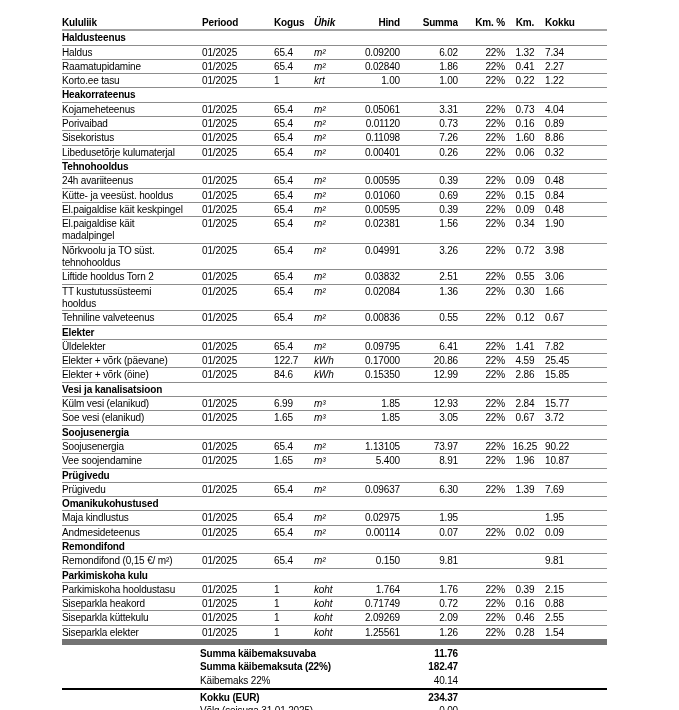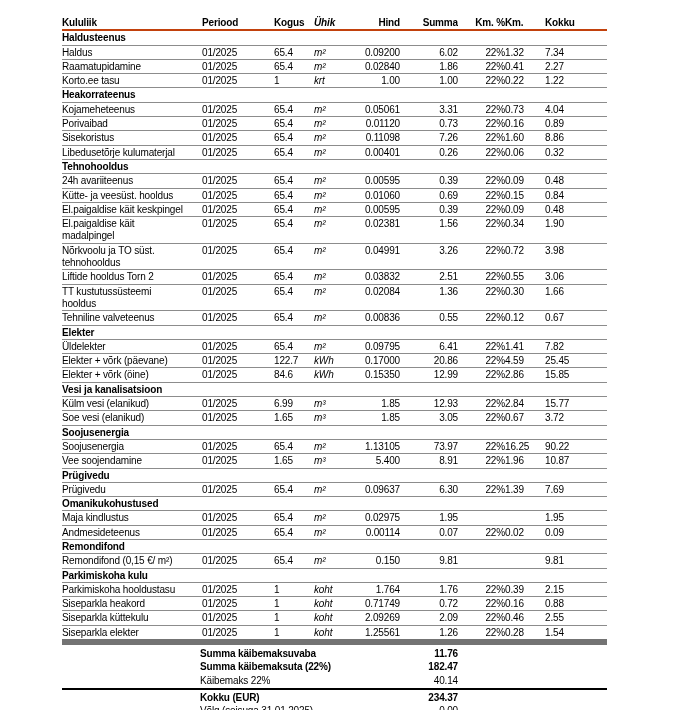--- a/index.html
+++ b/index.html
@@ -32,36 +32,36 @@
     padding: 0;
     vertical-align: top;
     line-height: 12.3px;
     height: 13px;
     letter-spacing: -0.15px;
     overflow: hidden;
     white-space: pre-line;
   }
   thead th {
     font-weight: bold;
-    border-bottom: 2px solid #c2410c;
+    border-bottom: 2px solid #a3a3a3;
     height: 15px;
     padding-top: 2px;
   }
   tbody td { border-bottom: 1px solid #8c8c8c; padding-top: 1px; }
   tr.section-row td { font-weight: bold; }
   tr.last-row td { border-bottom: 6px solid #737373; }
 
   .col-name   { text-align: left; }
   .col-period { text-align: left; }
   .col-qty    { text-align: left; }
   .col-unit   { text-align: left; padding-left: 6px; font-style: italic; }
   .col-price  { text-align: right; }
   .col-sum    { text-align: right; }
   .col-vat_pct{ text-align: right; }
-  .col-vat    { text-align: left; }
+  .col-vat    { text-align: center; }
   .col-total  { text-align: left; padding-right: 9px; }
 
   .summary { width: 545px; font-size: 10px; margin-top: 2px; }
   .srow { display: flex; align-items: flex-start; height: 13.3px; line-height: 13px; letter-spacing: -0.15px; }
   .srow .slabel { margin-left: 138px; width: 190px; }
   .srow .svalue { width: 68px; text-align: right; }
   .srow.bold { font-weight: bold; }
   .srow.underline { border-bottom: 1px solid #8c8c8c; height: 14.3px; }
   .group { width: 545px; }
   .topline { border-top: 2px solid #000; padding-top: 1px; margin-top: 1px; }

